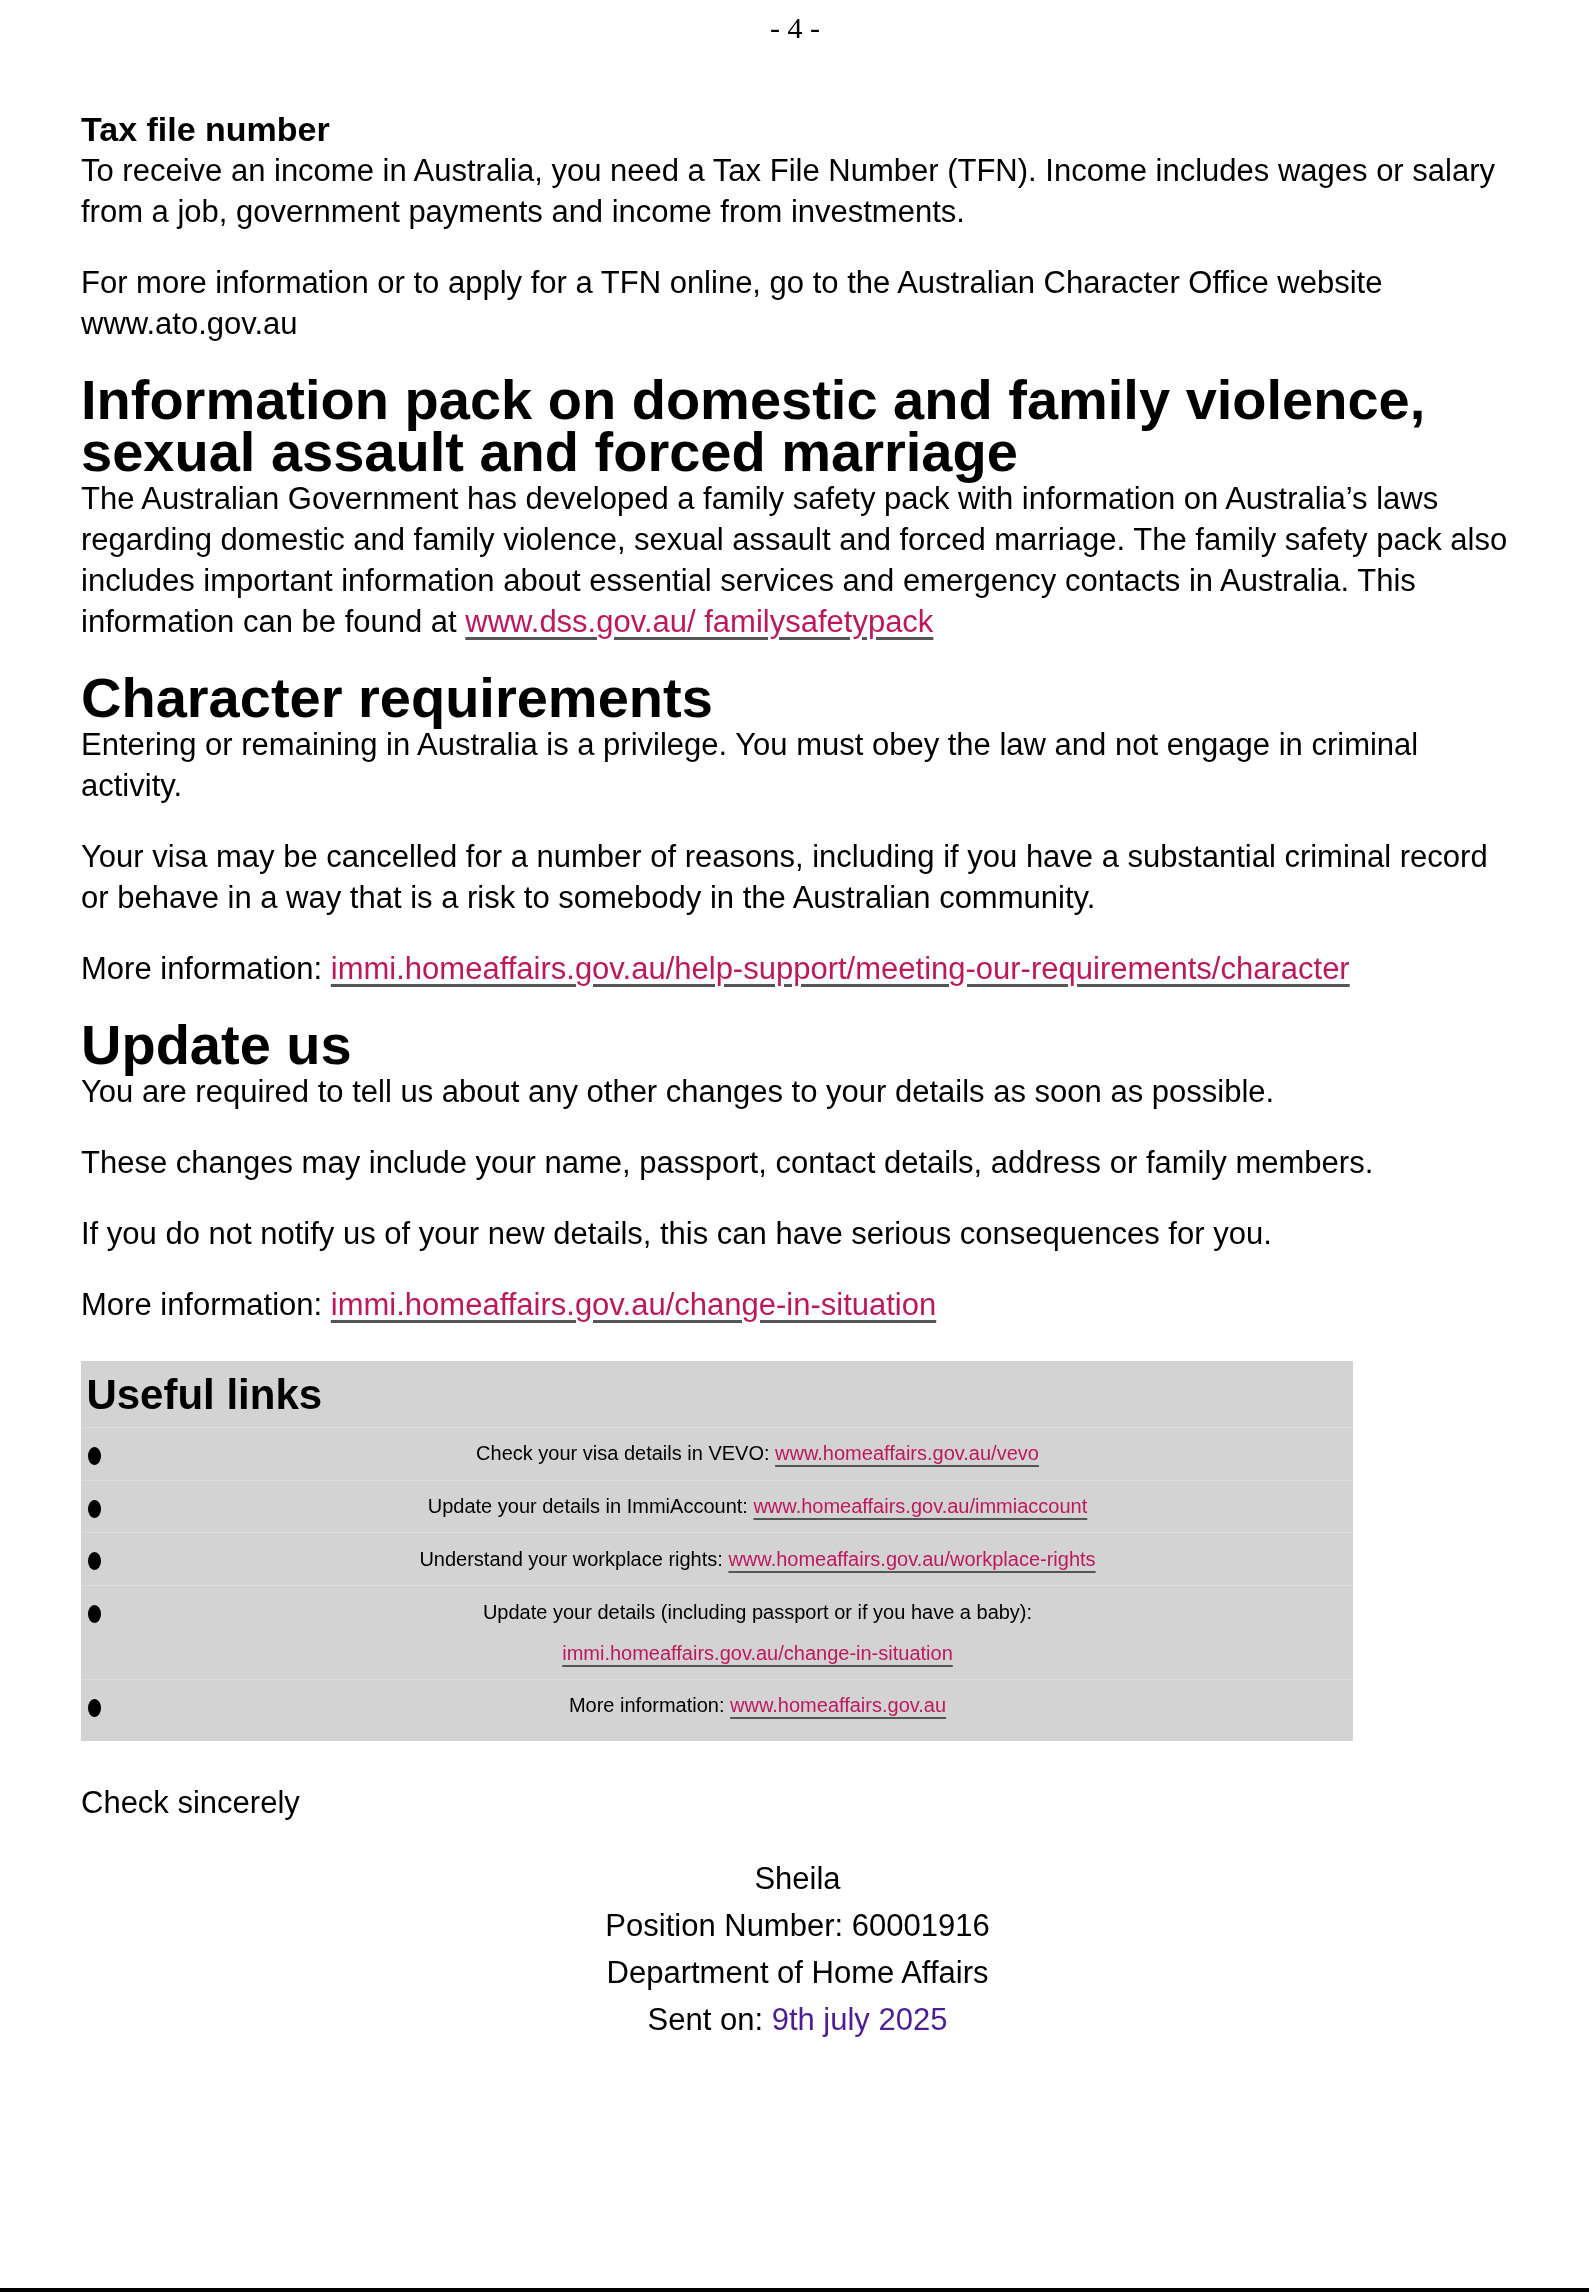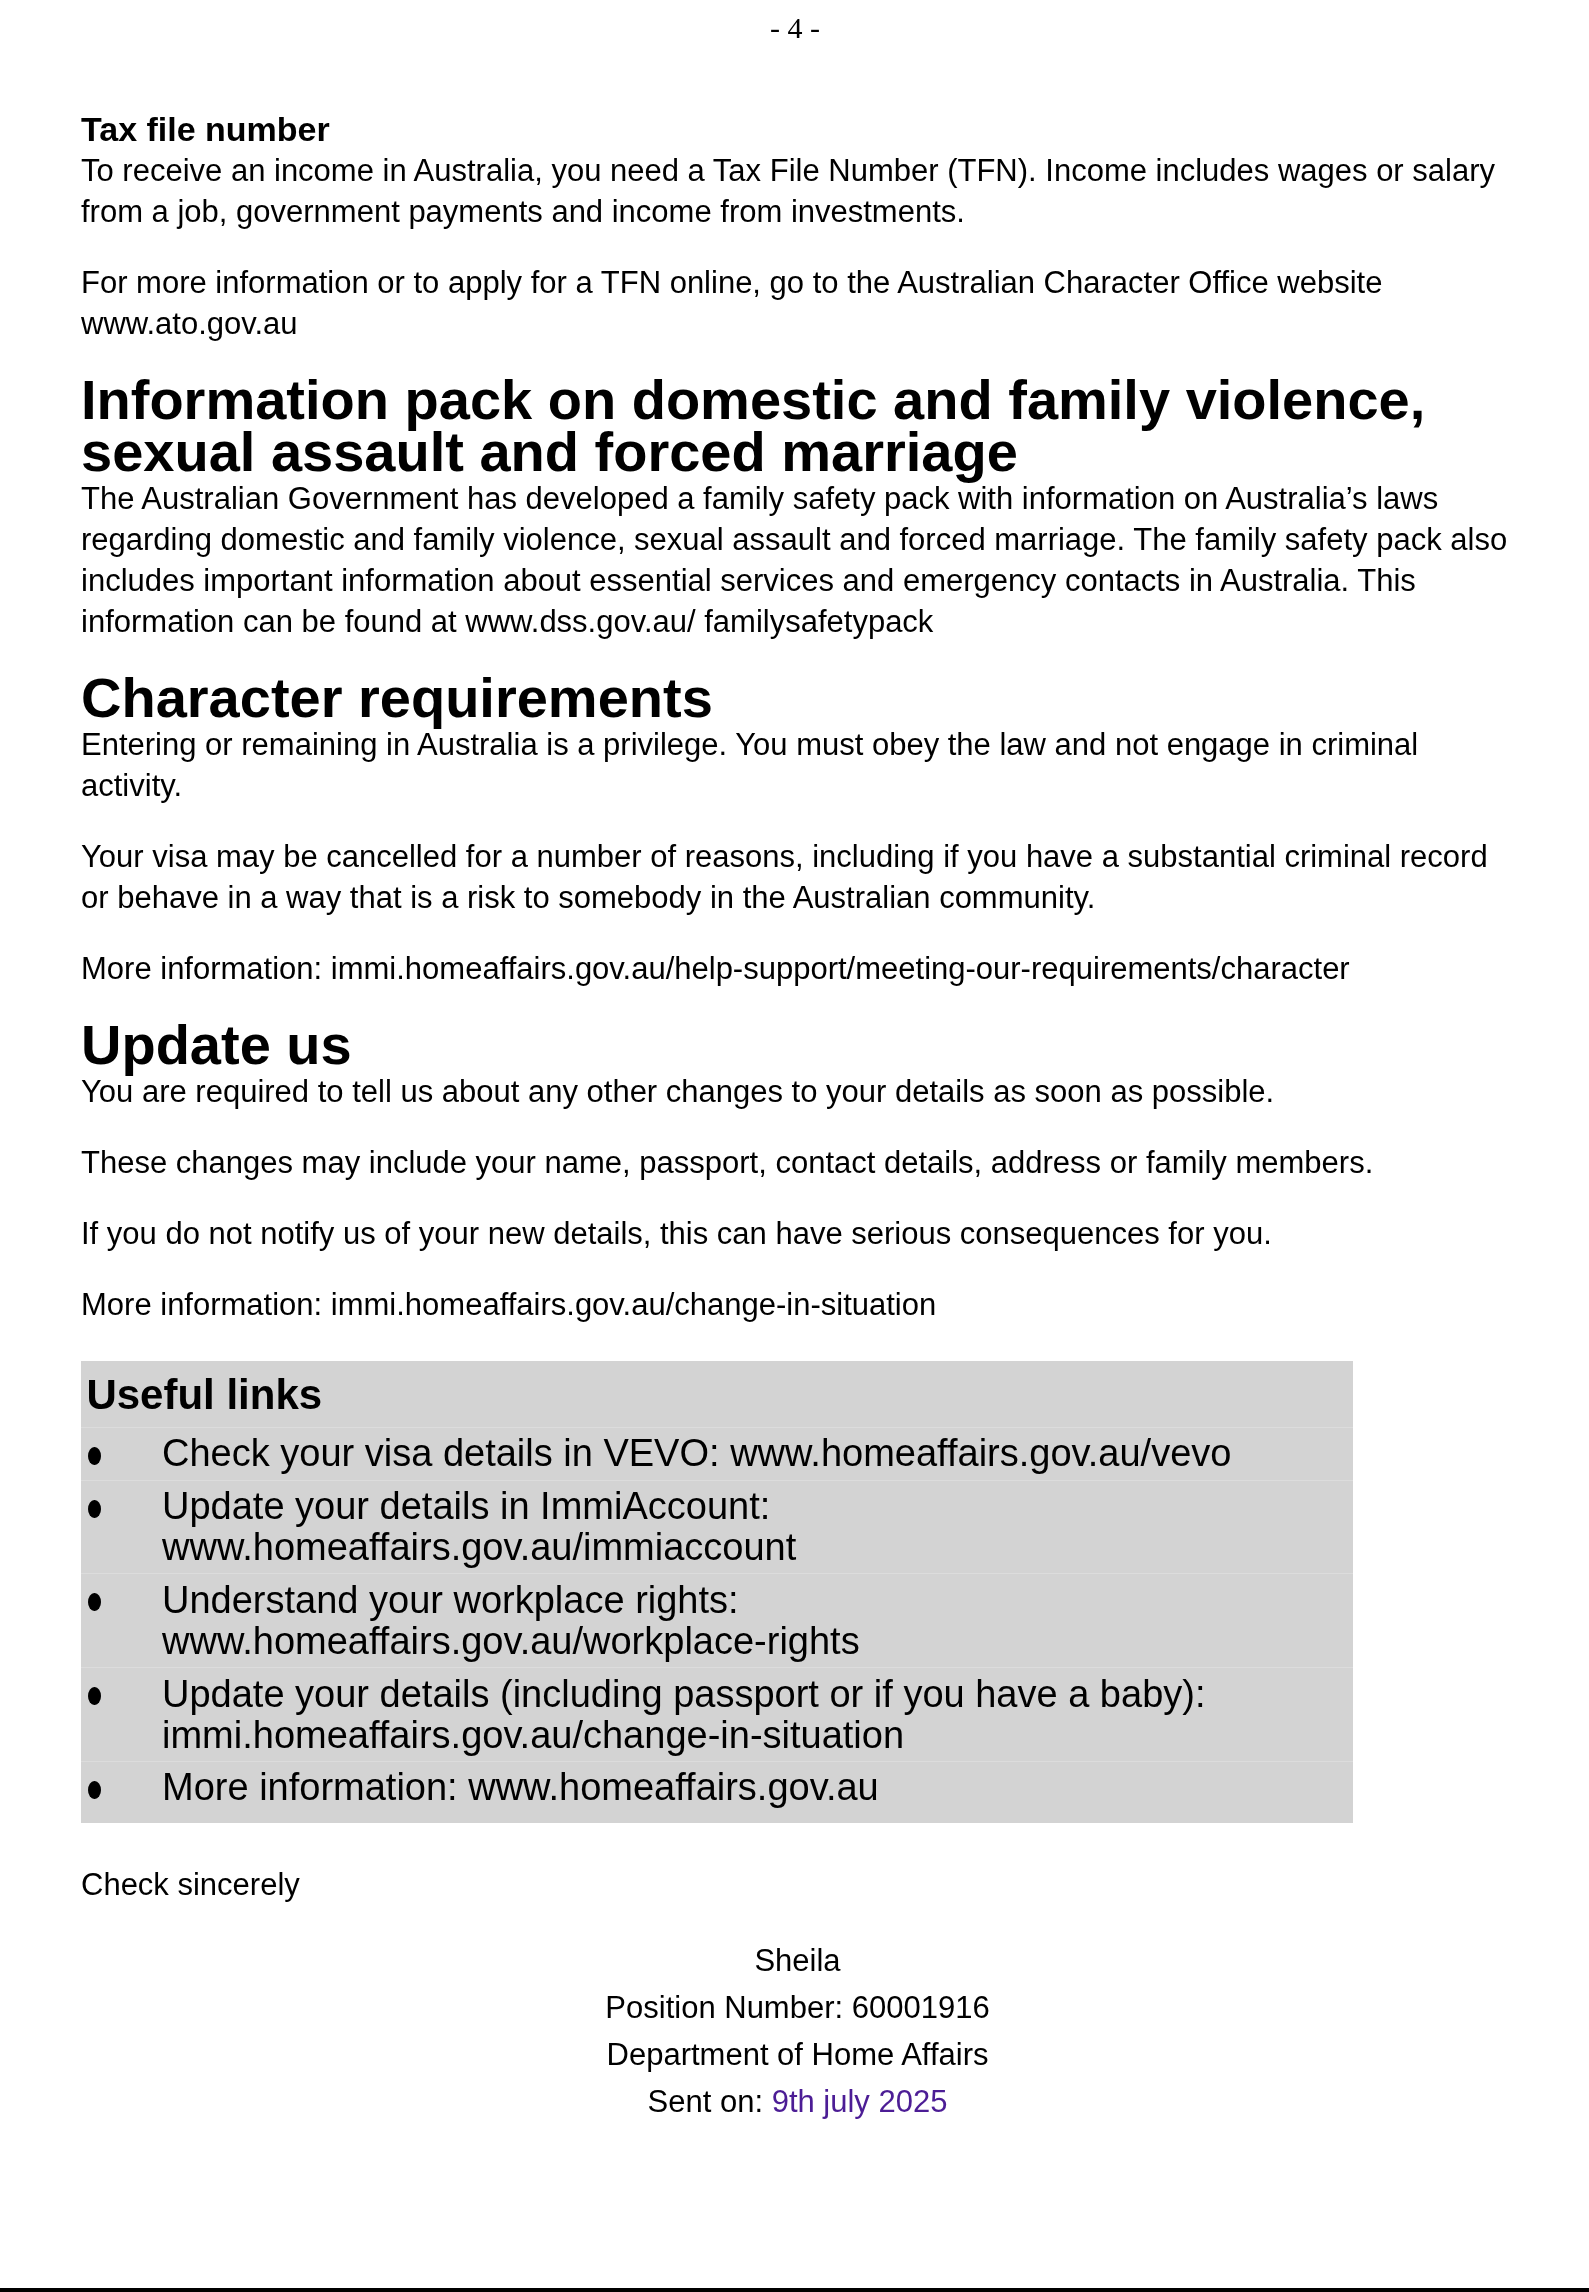--- a/index.html
+++ b/index.html
@@ -10,29 +10,29 @@
   .page-number {
     position: absolute; top: 10.7px; left: 0; width: 1590px; text-align: center;
     font-family: "Liberation Serif", serif; font-size: 30px;
   }
   .content { position: absolute; left: 81px; top: 97px; width: 1433px; margin-top: 12px; }
   h2 { margin: 0; font-weight: bold; line-height: 1.2; }
   h2.small { font-size: 34px; }
   h2.large { font-size: 56px; line-height: 52px; }
   p { margin: 0; font-size: 31px; line-height: 41px; }
   .gap-s { height: 30px; }
-  a, .link { color: #000000; text-decoration-color: #555; text-underline-offset: 4.5px; }
+  a, .link { color: #be185d; text-decoration: underline; text-decoration-color: #555; text-underline-offset: 4.5px; }
   .useful {
     background: #d3d3d3; margin-top: 36px; width: 1272px; padding: 5.4px 0 9px 0;
   }
   .useful h2 { font-size: 42px; padding-left: 5.4px; line-height: 57px; margin-bottom: 3.6px; }
   .useful ul { list-style: none; margin: 0; padding: 0; }
   .useful li {
-    position: relative; font-size: 38px; line-height: 41px;
-    padding: 5.4px 0 5.4px 81px; border-top: 0.9px solid #dcdcdc;
+    position: relative; font-size: 20px; line-height: 41px;
+    padding: 5.4px 0 5.4px 81px; border-top: 0.9px solid #dcdcdc; text-align: center;
   }
   .useful li .bullet {
     position: absolute; left: 7.2px; top: 19px; width: 12.5px; height: 18px;
     background: #000; border-radius: 50%;
   }
   .closing { margin-top: 41px; }
   .sign p { line-height: 47px; text-align: center; }
   .blurred { color: #4c1d95; filter: blur(0.5px); }
   .bottom-rule { position: absolute; left: 0; bottom: 0; width: 1590px; height: 5.4px; background: #000; }
 </style>

